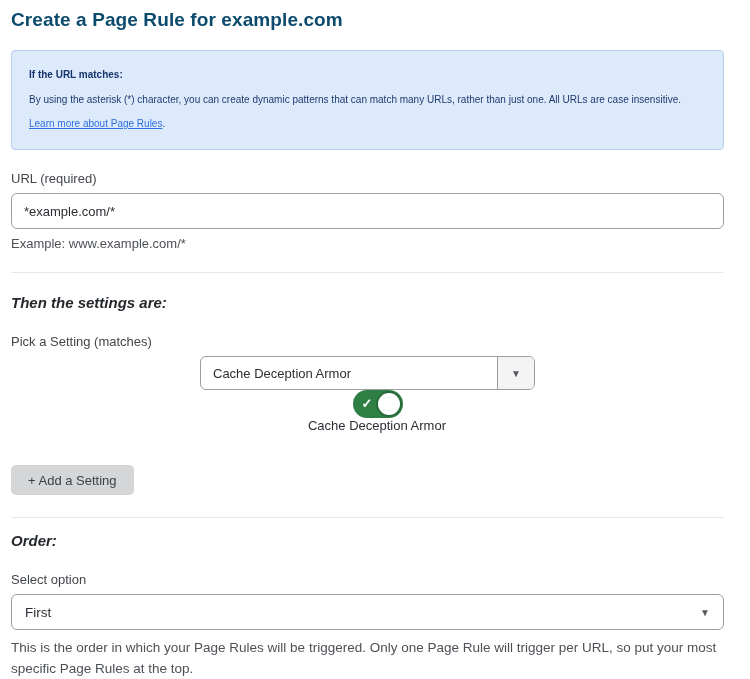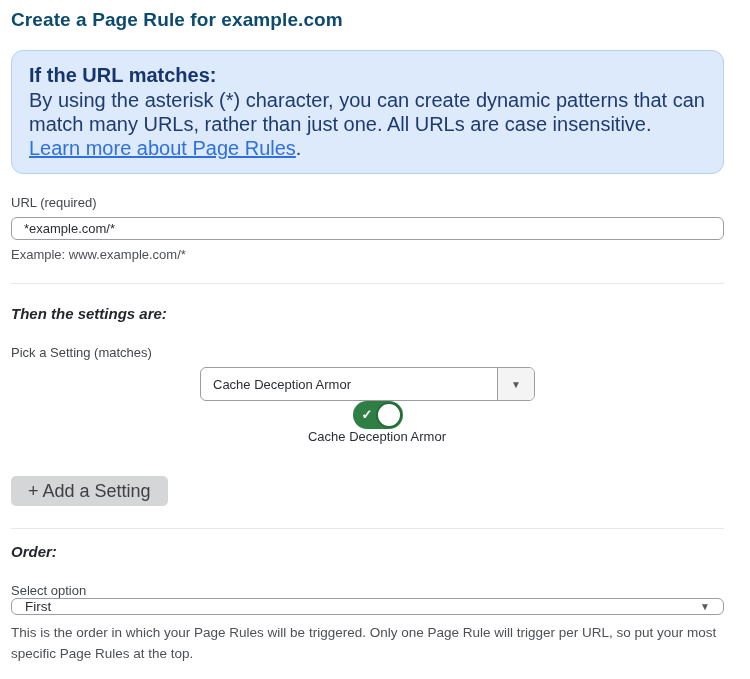--- a/index.html
+++ b/index.html
@@ -20,24 +20,24 @@
     margin-top: 9px;
     font-size: 19px;
     font-weight: bold;
     color: #0c4a6e;
     letter-spacing: 0.1px;
   }
   .info-box {
     margin-top: 19px;
     background: #ddeafc;
     border: 1px solid #b6d0ee;
-    border-radius: 12px;
+    border-radius: 4px;
     padding: 12px 17px 13px 17px;
     color: #1e3a6e;
-    font-size: 20px;
+    font-size: 10px;
     line-height: 24px;
   }
   .info-box .info-heading {
     font-weight: bold;
     color: #17356d;
   }
   .info-box .info-body {
     margin-top: 1px;
   }
   .info-link {
@@ -46,21 +46,21 @@
     cursor: pointer;
   }
   .field-label {
     font-size: 13px;
     color: #43474b;
   }
   .url-label { margin-top: 21px; }
   .text-input {
     margin-top: 7px;
     width: 100%;
-    height: 23px;
+    height: 36px;
     border: 1px solid #9a9da1;
     border-radius: 6px;
     font-family: "Liberation Sans", sans-serif;
     font-size: 13px;
     color: #2b2e33;
     padding: 0 12px;
     background: #ffffff;
     outline: none;
     display: block;
   }
@@ -154,34 +154,35 @@
     color: #2b2e33;
   }
   .btn {
     display: inline-flex;
     align-items: center;
     justify-content: center;
     height: 30px;
     border: none;
     border-radius: 5px;
     font-family: "Liberation Sans", sans-serif;
-    font-size: 18px;
+    font-size: 13px;
     cursor: pointer;
     padding: 0 17px;
   }
   .btn-gray {
     background: #d5d6d7;
     color: #3d4045;
   }
   .add-setting-btn { margin-top: 32px; }
   .order-heading { margin-top: 14px; }
   .order-select-label { margin-top: 23px; }
   .order-select {
+    margin-top: 7px;
     width: 100%;
-    height: 17px;
+    height: 36px;
     border: 1px solid #9a9da1;
     border-radius: 6px;
     background: #ffffff;
     display: flex;
     align-items: center;
     justify-content: space-between;
     padding: 0 13px;
     cursor: pointer;
     text-align: right;
   }

